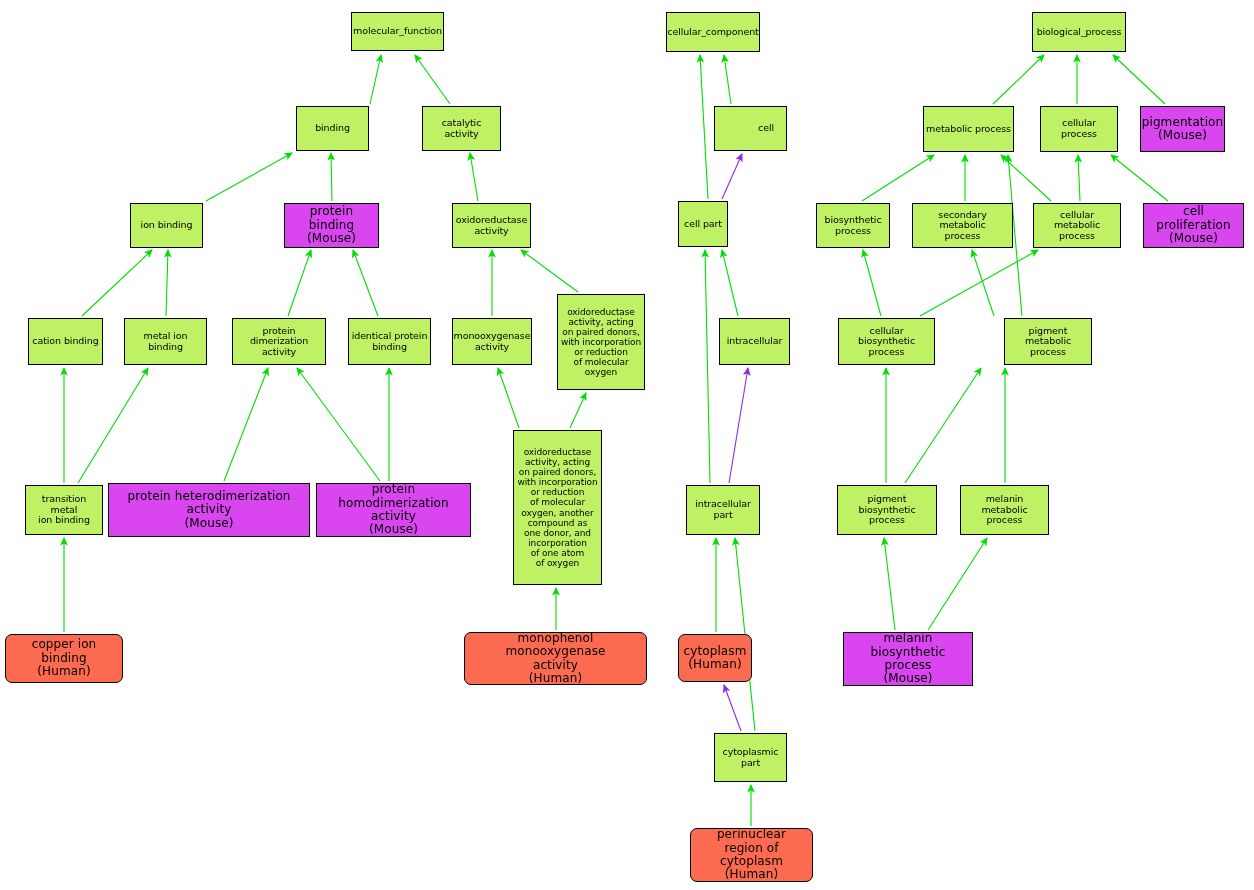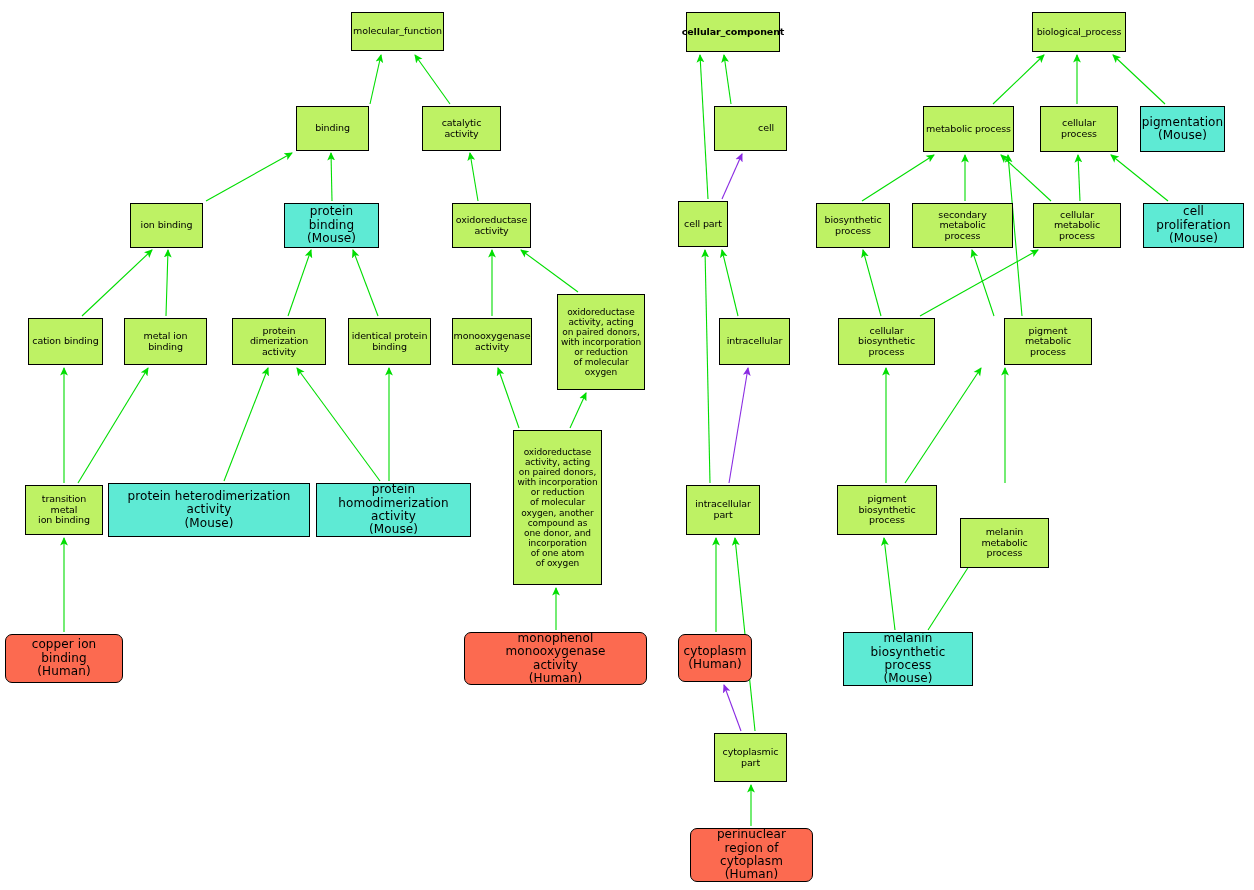--- a/index.html
+++ b/index.html
@@ -11,21 +11,21 @@
   #canvas{position:absolute;left:0;top:0;width:1254px;height:890px;}
   svg.edges{position:absolute;left:0;top:0;width:1254px;height:890px;pointer-events:none;}
   .node{
     position:absolute;box-sizing:border-box;
     border:1px solid #000;background:#bef264;
     display:flex;align-items:center;justify-content:center;
     text-align:center;color:#000;line-height:1.12;
     font-size:9.5px;letter-spacing:-0.1px;
     padding:1px 2px;
   }
-  .node.mouse{background:#5eead4;font-size:12px;letter-spacing:0.1px;}
+  .node.mouse{background:#d946ef;font-size:12px;letter-spacing:0.1px;}
   .node.human{background:#fc6a50;font-size:12px;letter-spacing:0.1px;border-radius:7px;}
   .node.small{font-size:9px;}
   .node span{display:block;white-space:pre-line;}
 </style>
 </head>
 <body>
 
 <div id="canvas">
   <svg class="edges" viewBox="0 0 1254 890">
     <defs>
@@ -164,21 +164,21 @@
       </div>
       <div class="node human" style="left: 5px; top: 634px; width: 118px; height: 49px;">
         <span>copper ion binding
 (Human)</span>
       </div>
       <div class="node human" style="left: 464px; top: 632px; width: 183px; height: 53px;">
         <span>monophenol monooxygenase
 activity
 (Human)</span>
       </div>
-      <div class="node" style="left: 686px; top: 12px; width: 94px; height: 40px; font-weight: bold;">
+      <div class="node" style="left: 666px; top: 12px; width: 94px; height: 40px;">
         <span>cellular_component</span>
       </div>
       <div class="node" style="left: 714px; top: 106px; width: 73px; height: 45px; padding-left: 33px;">
         <span>cell</span>
       </div>
       <div class="node" style="left: 678px; top: 201px; width: 50px; height: 46px;">
         <span>cell part</span>
       </div>
       <div class="node" style="left: 719px; top: 318px; width: 71px; height: 47px;">
         <span>intracellular</span>
@@ -234,21 +234,21 @@
 process</span>
       </div>
       <div class="node" style="left: 960px; top: 318px; width: 88px; height: 47px; margin-left: 44px;">
         <span>pigment metabolic
 process</span>
       </div>
       <div class="node" style="left: 837px; top: 485px; width: 100px; height: 50px;">
         <span>pigment biosynthetic
 process</span>
       </div>
-      <div class="node" style="left: 960px; top: 485px; width: 89px; height: 50px; margin-top: 33px;">
+      <div class="node" style="left: 960px; top: 485px; width: 89px; height: 50px;">
         <span>melanin metabolic
 process</span>
       </div>
       <div class="node mouse" style="left: 843px; top: 632px; width: 130px; height: 54px;">
         <span>melanin biosynthetic
 process
 (Mouse)</span>
       </div>
     </div>
 </div>

